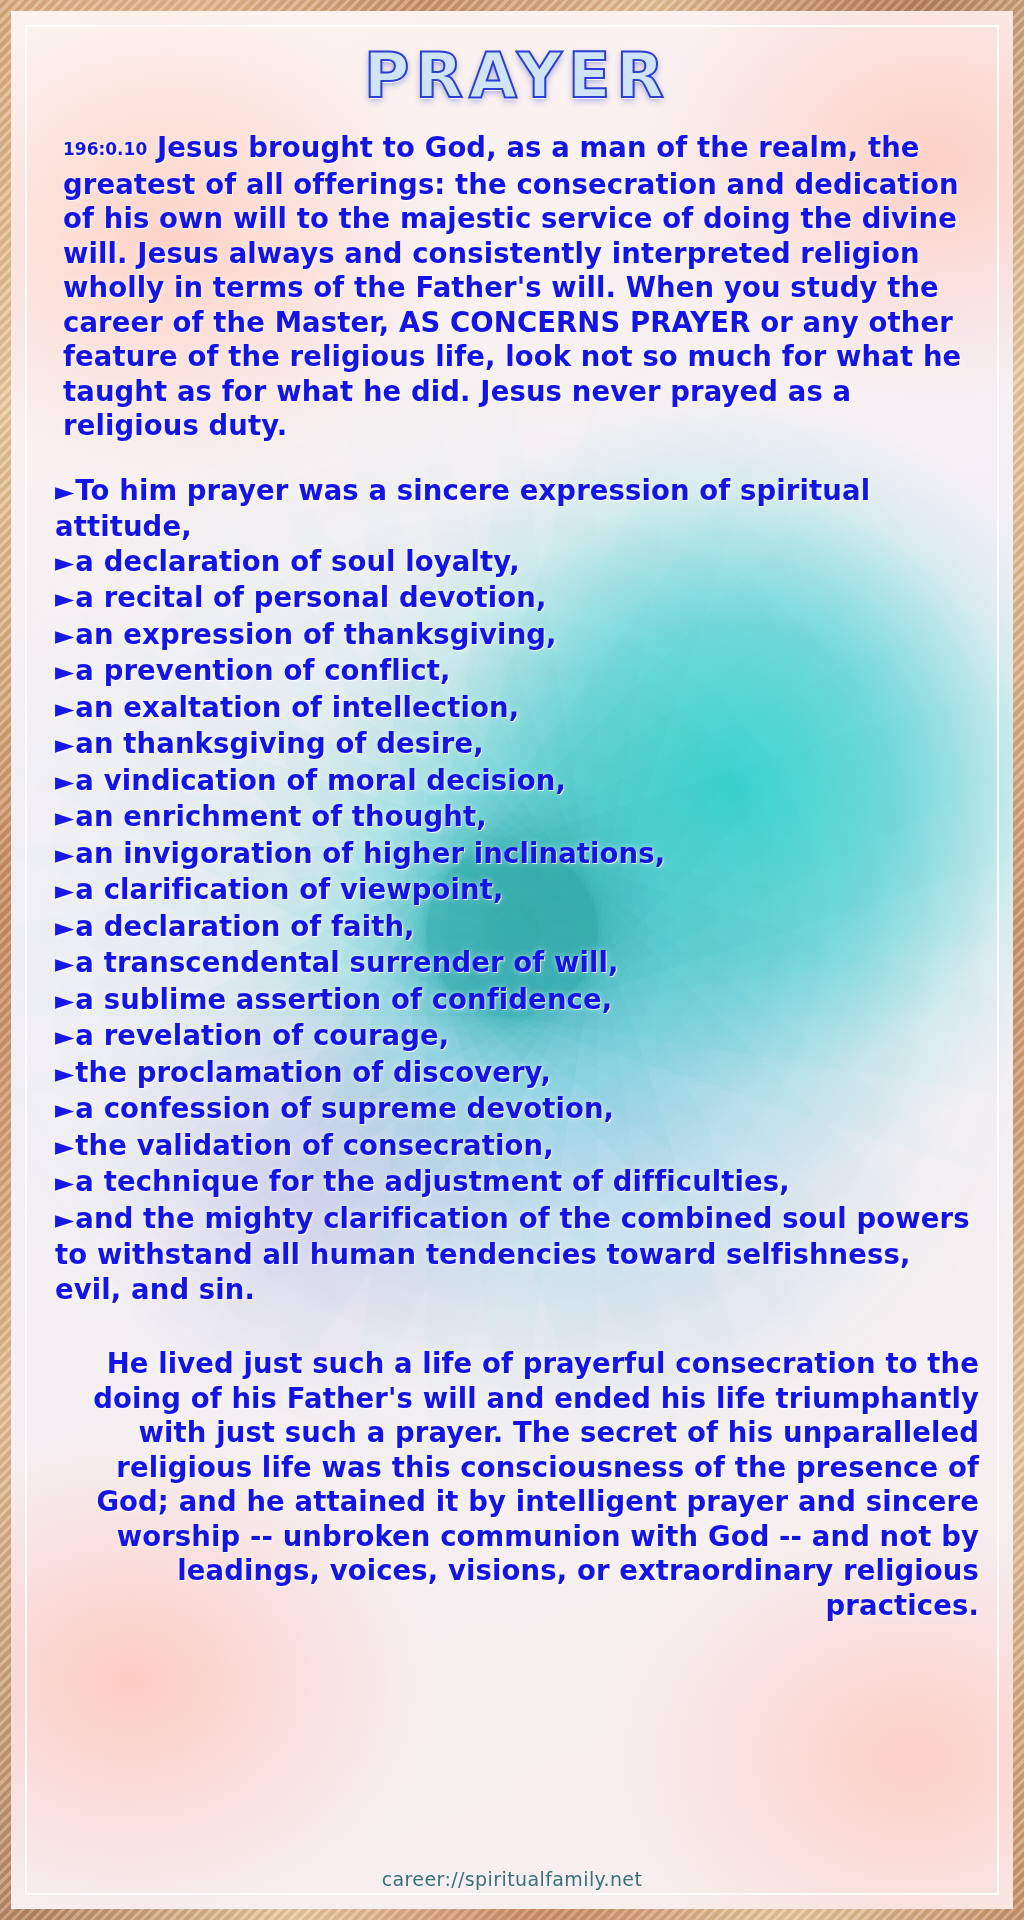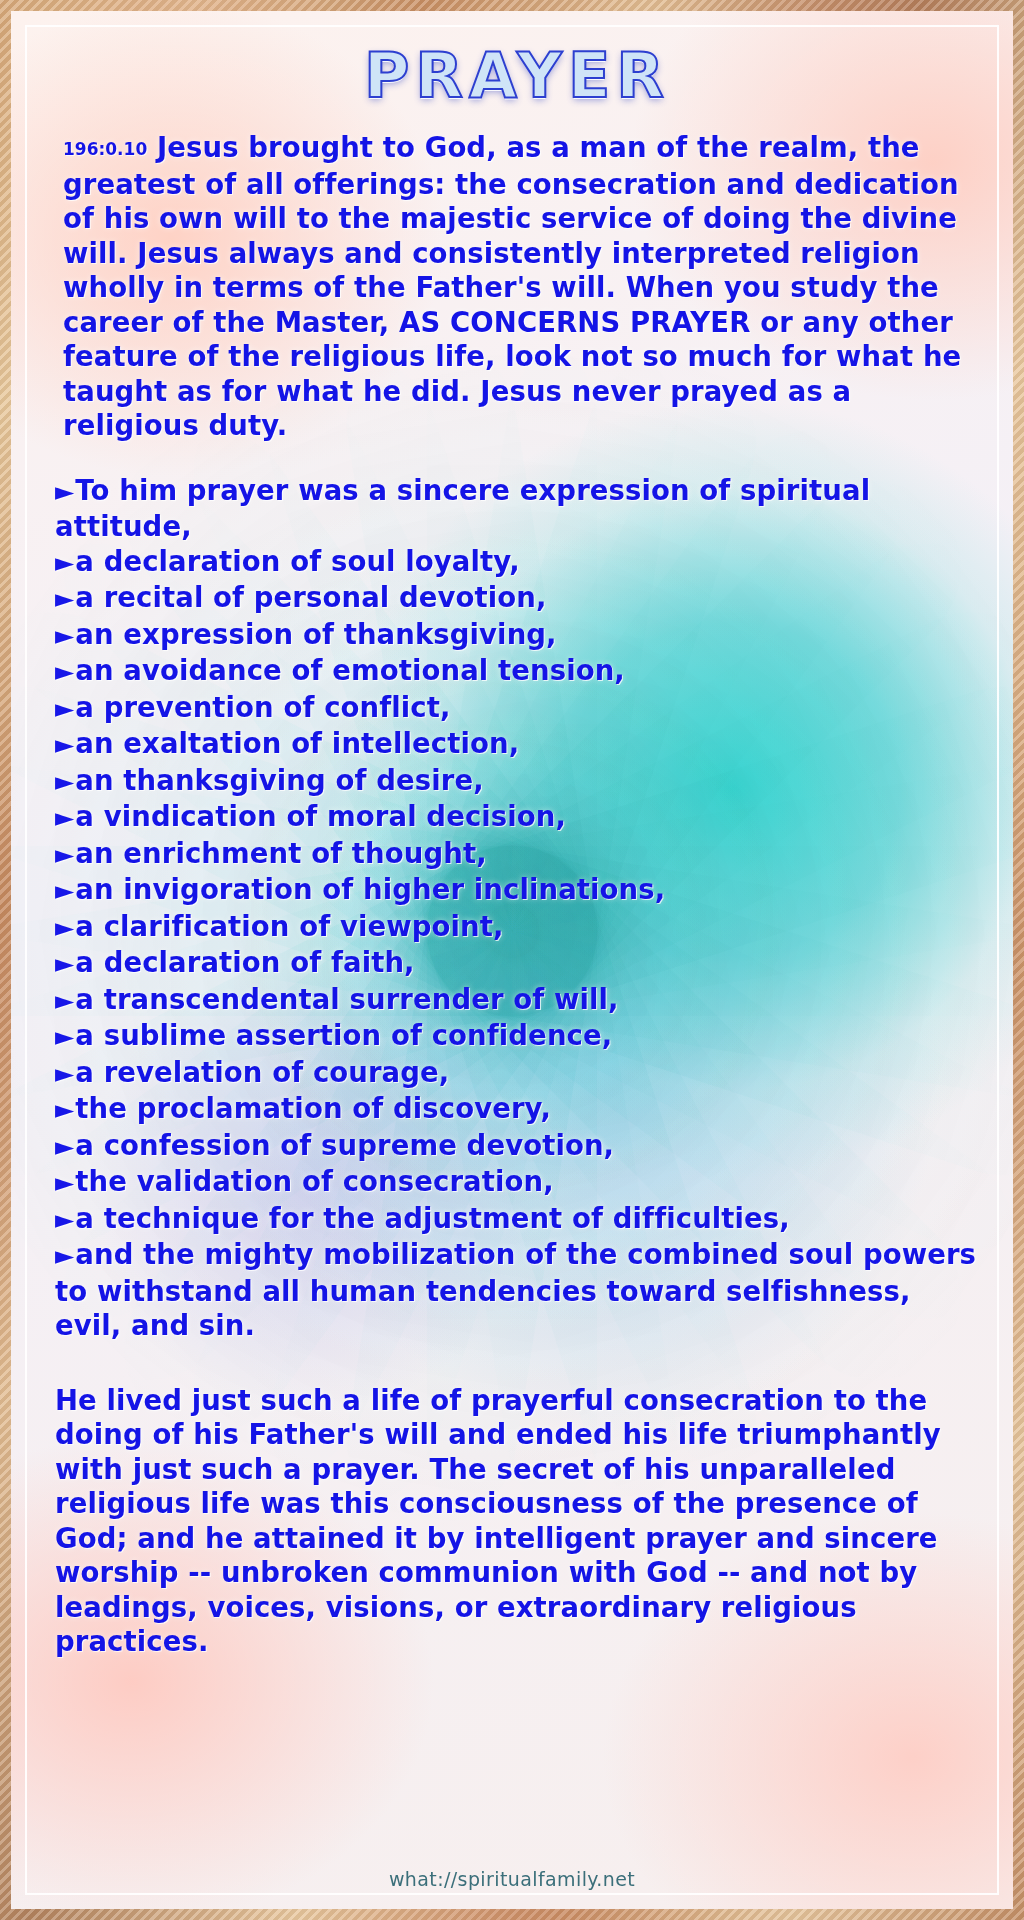--- a/index.html
+++ b/index.html
@@ -140,21 +140,21 @@
     vertical-align: 2px;
   }
 
   .list { margin: 0 0 40px 0; }
   .item { display: block; }
   .arrow {
     color: #1717e8;
     font-size: 25px;
     padding-right: 1px;
   }
-  .last-para { margin: 0; }
+  .last-para { margin: 0; text-align: right; }
 
   .credit {
     position: absolute;
     left: 0; right: 0; bottom: 19px;
     text-align: center;
     color: #3b6f7a;
     font-size: 19px;
     letter-spacing: 0.4px;
     font-family: "DejaVu Sans", sans-serif;
   }
@@ -222,37 +222,36 @@
       <p class="body-text para">
         <span class="ref">196:0.10</span>
         <span>Jesus brought to God, as a man of the realm, the greatest of all offerings: the consecration and dedication of his own will to the majestic service of doing the divine will. Jesus always and consistently interpreted religion wholly in terms of the Father's will. When you study the career of the Master, AS CONCERNS PRAYER or any other feature of the religious life, look not so much for what he taught as for what he did. Jesus never prayed as a religious duty.</span>
       </p>
 
       <div class="list body-text" id="bullet-list">
           <div class="item"><span class="arrow">►</span><span>To him prayer was a sincere expression of spiritual attitude,</span></div>
           <div class="item"><span class="arrow">►</span><span>a declaration of soul loyalty,</span></div>
           <div class="item"><span class="arrow">►</span><span>a recital of personal devotion,</span></div>
           <div class="item"><span class="arrow">►</span><span>an expression of thanksgiving,</span></div>
-          <div class="item"><span class="arrow">►</span><span>an avoidance of emotional tension,</span></div>
           <div class="item"><span class="arrow">►</span><span>a prevention of conflict,</span></div>
           <div class="item"><span class="arrow">►</span><span>an exaltation of intellection,</span></div>
           <div class="item"><span class="arrow">►</span><span>an thanksgiving of desire,</span></div>
           <div class="item"><span class="arrow">►</span><span>a vindication of moral decision,</span></div>
           <div class="item"><span class="arrow">►</span><span>an enrichment of thought,</span></div>
           <div class="item"><span class="arrow">►</span><span>an invigoration of higher inclinations,</span></div>
           <div class="item"><span class="arrow">►</span><span>a clarification of viewpoint,</span></div>
           <div class="item"><span class="arrow">►</span><span>a declaration of faith,</span></div>
           <div class="item"><span class="arrow">►</span><span>a transcendental surrender of will,</span></div>
           <div class="item"><span class="arrow">►</span><span>a sublime assertion of confidence,</span></div>
           <div class="item"><span class="arrow">►</span><span>a revelation of courage,</span></div>
           <div class="item"><span class="arrow">►</span><span>the proclamation of discovery,</span></div>
           <div class="item"><span class="arrow">►</span><span>a confession of supreme devotion,</span></div>
           <div class="item"><span class="arrow">►</span><span>the validation of consecration,</span></div>
           <div class="item"><span class="arrow">►</span><span>a technique for the adjustment of difficulties,</span></div>
-          <div class="item"><span class="arrow">►</span><span>and the mighty mobilization of the combined soul powers to withstand all human tendencies toward selfishness, evil, and sin.</span></div>
+          <div class="item"><span class="arrow">►</span><span>and the mighty clarification of the combined soul powers to withstand all human tendencies toward selfishness, evil, and sin.</span></div>
         </div>
 
       <p class="body-text last-para">He lived just such a life of prayerful consecration to the doing of his Father's will and ended his life triumphantly with just such a prayer. The secret of his unparalleled religious life was this consciousness of the presence of God; and he attained it by intelligent prayer and sincere worship -- unbroken communion with God -- and not by leadings, voices, visions, or extraordinary religious practices.</p>
     </div>
 
-    <div class="credit">what://spiritualfamily.net</div>
+    <div class="credit">career://spiritualfamily.net</div>
   </div>
 </div>
 
 </body></html>

